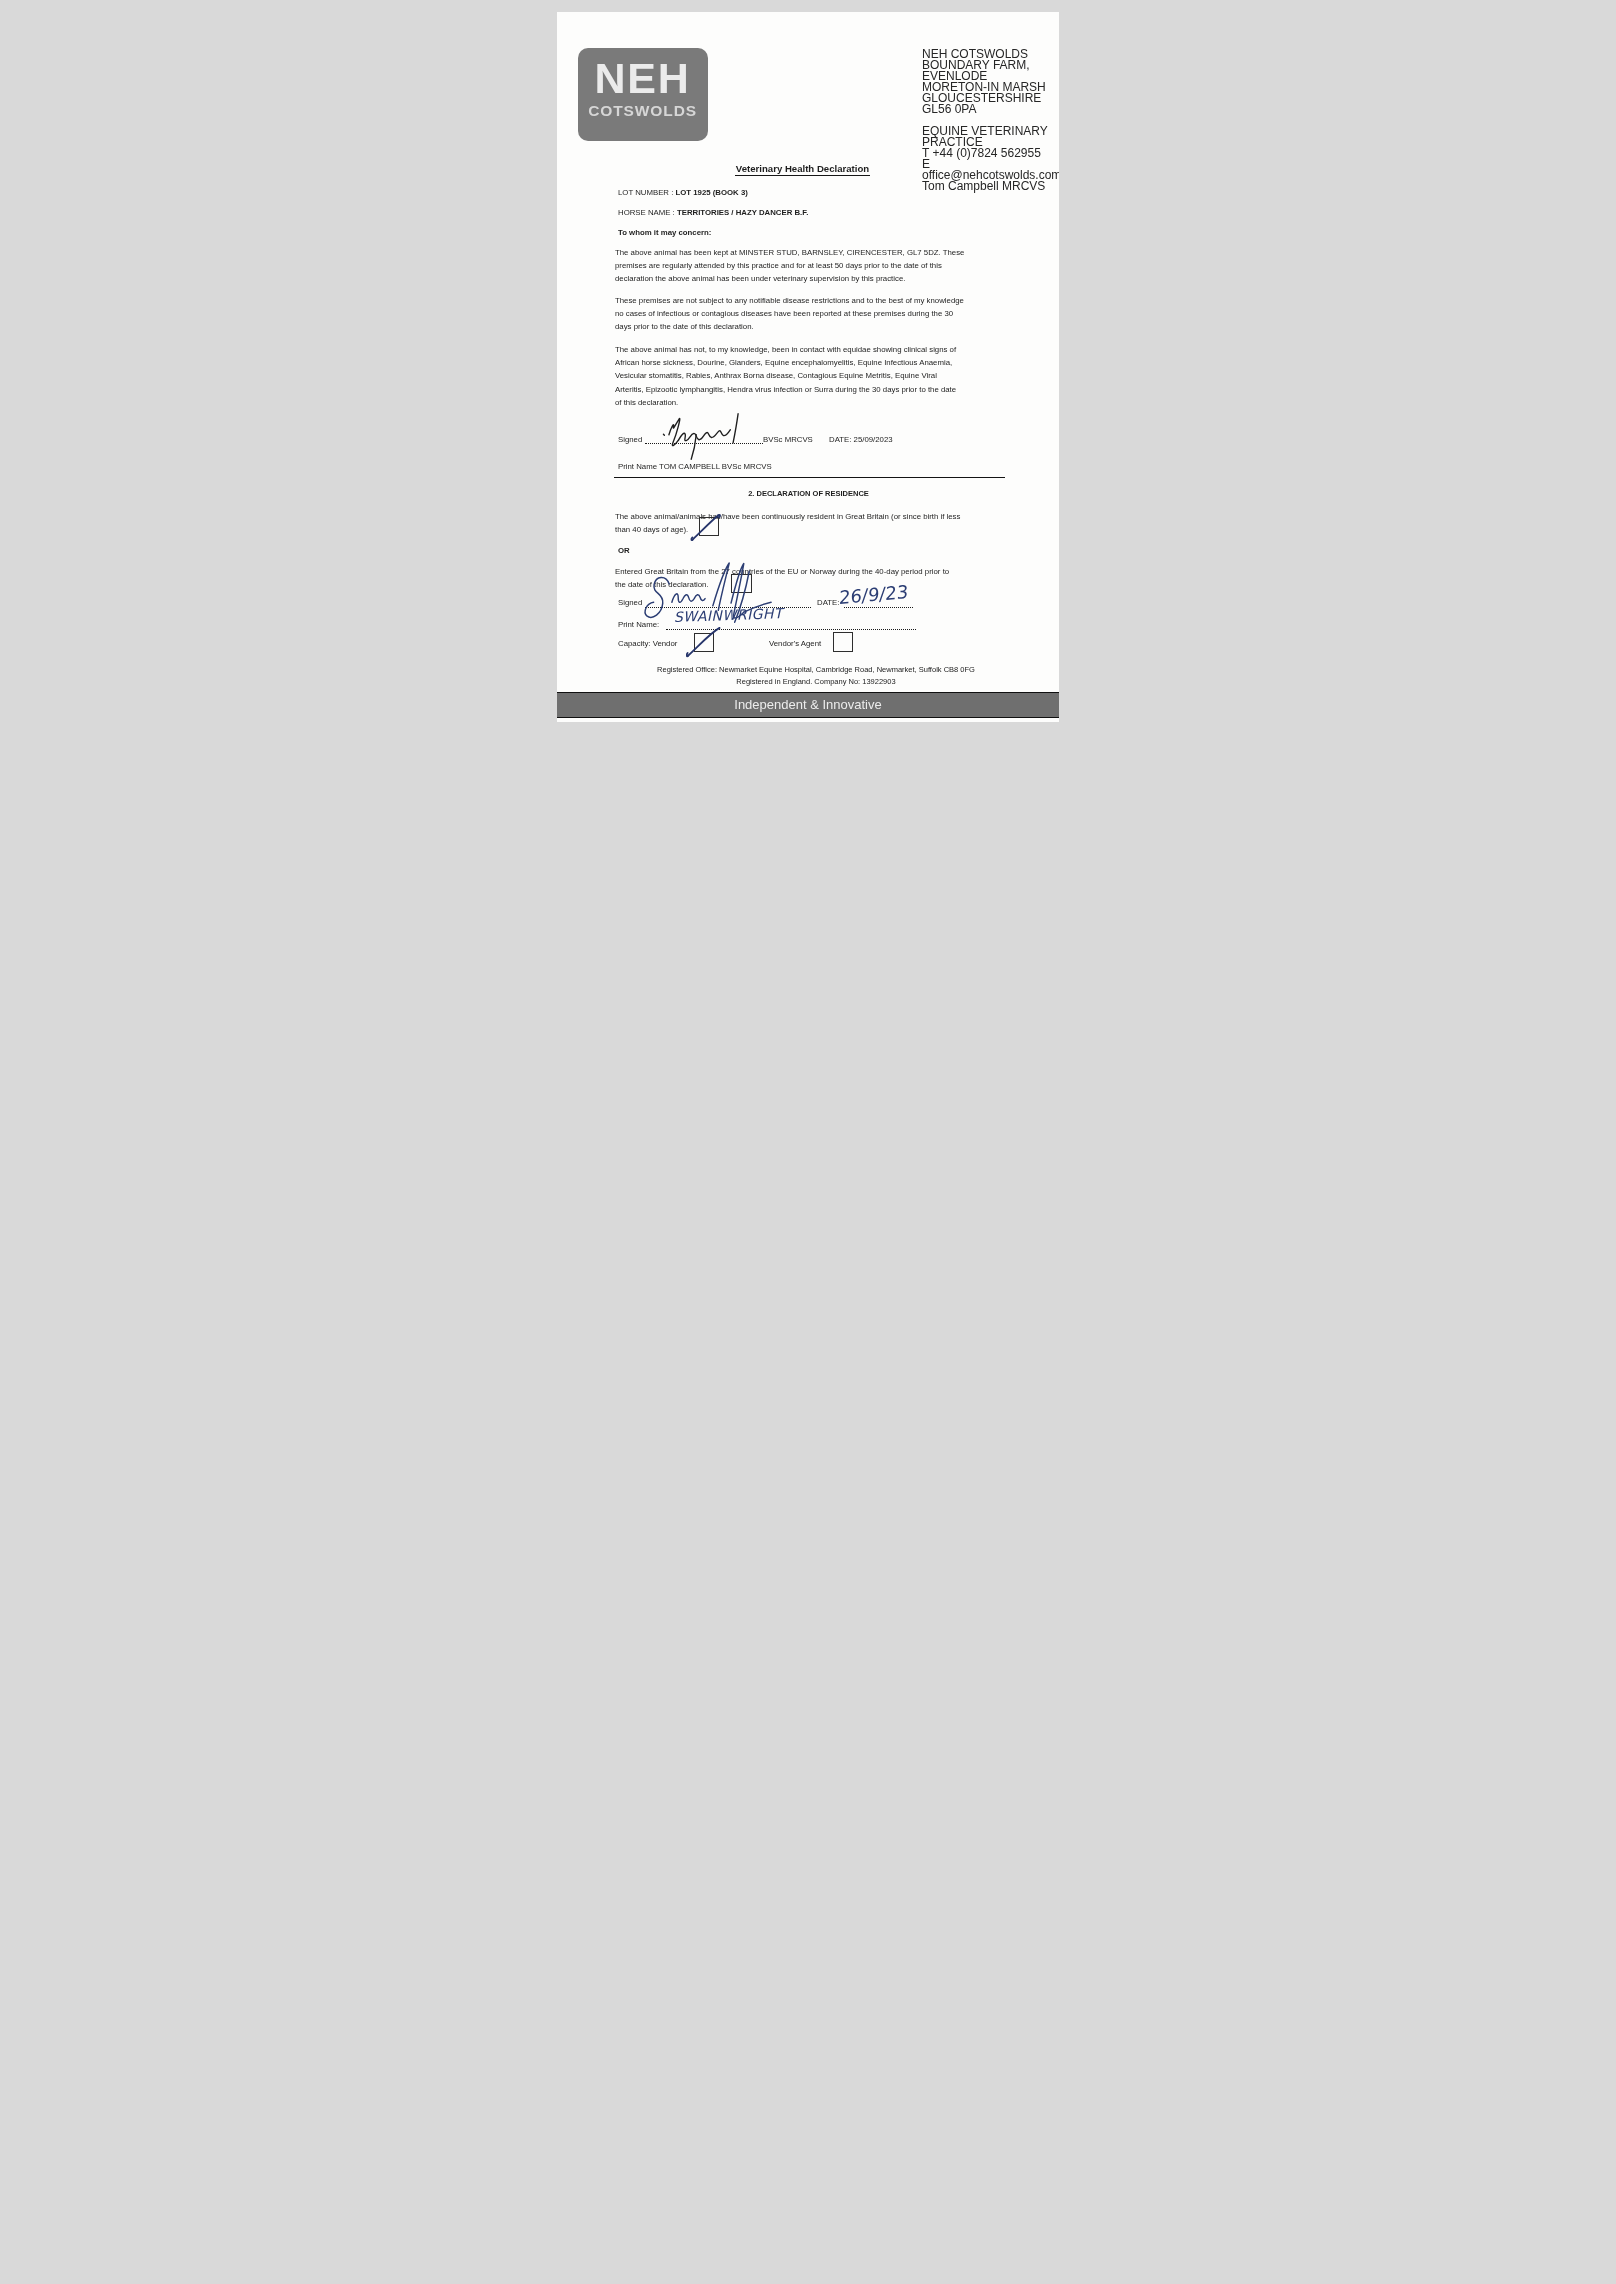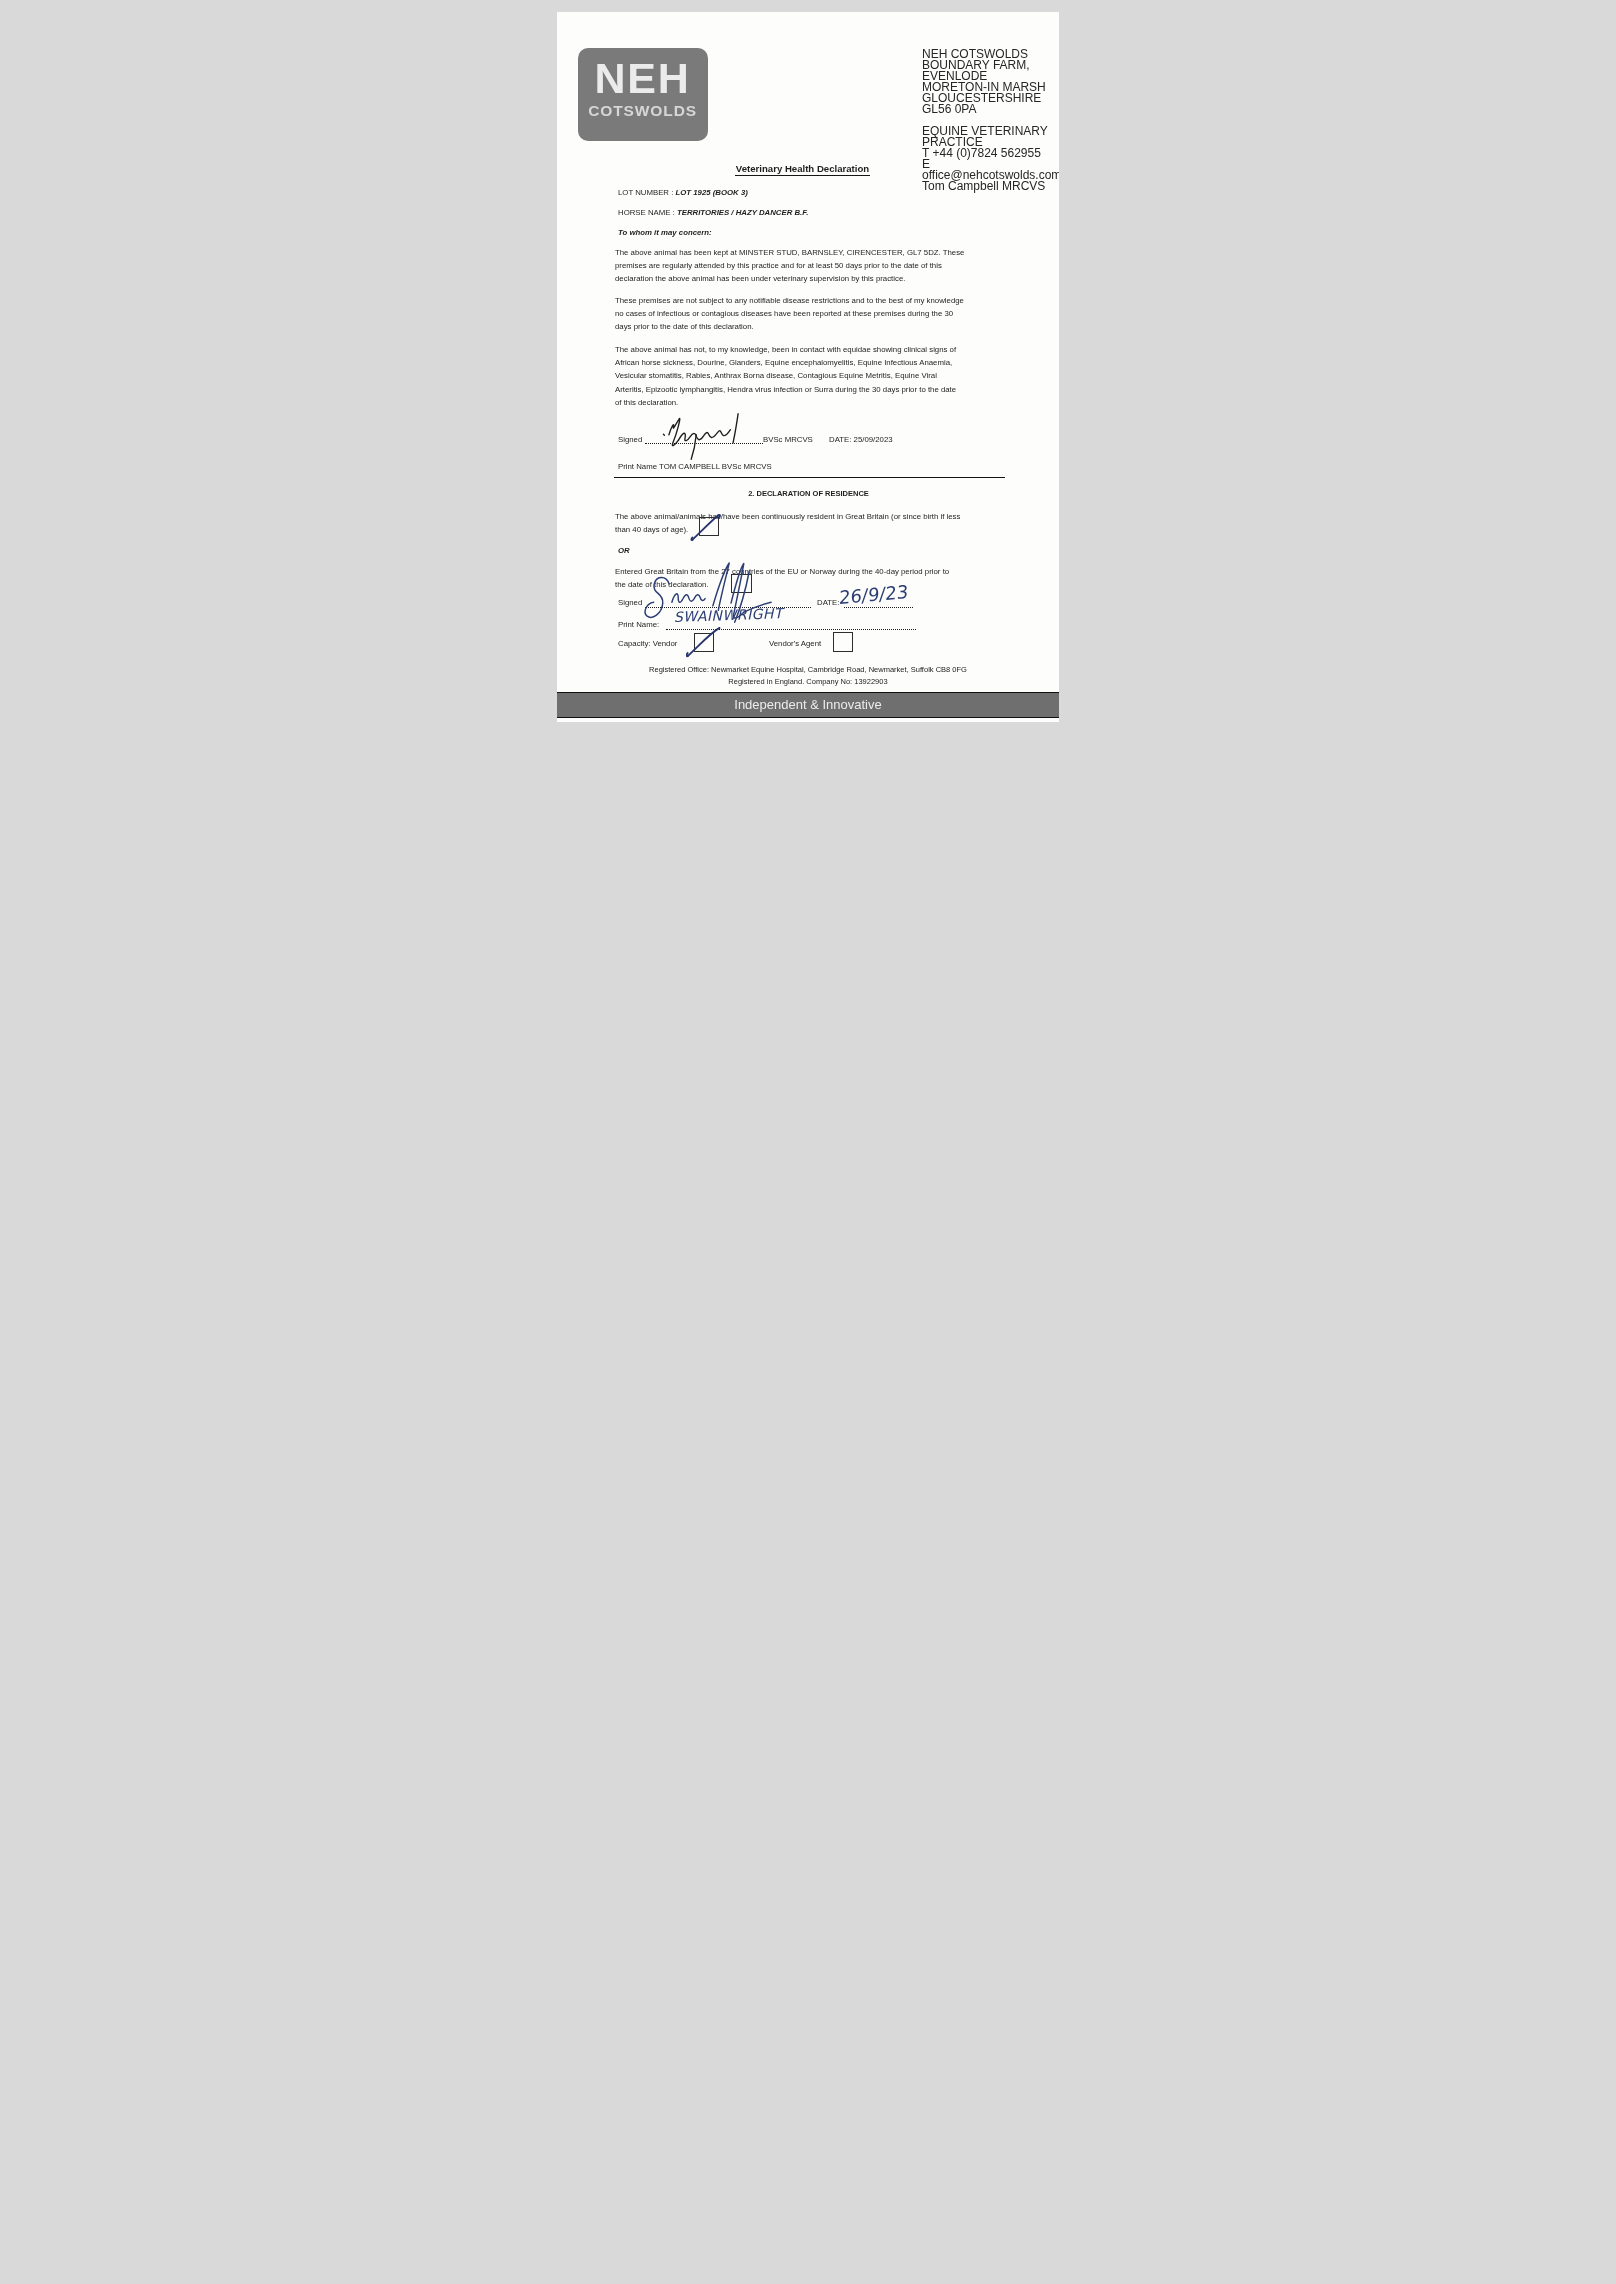--- a/index.html
+++ b/index.html
@@ -12,30 +12,30 @@
   .logo{position:absolute;left:20.6px;top:36px;width:130px;height:93px;background:#7a7a7a;border-radius:10px;text-align:center;}
   .logo-neh{margin-top:10px;font-size:43px;font-weight:bold;letter-spacing:1.8px;line-height:0.95;color:#ebebeb;}
   .logo-cots{margin-top:2.7px;font-size:15.5px;letter-spacing:0.9px;color:#d6d6d6;font-weight:600;}
   
   .address{position:absolute;left:365px;top:37px;font-size:12px;line-height:11px;color:#262626;}
   .address .blockgap{height:11px;}
   
   .title-wrap{position:absolute;left:55px;top:151px;width:381px;text-align:center;}
   .title{display:inline-block;font-size:9.6px;font-weight:bold;border-bottom:1.4px solid #161616;padding:0 0.9px 1.4px 0.9px;}
   .row{position:absolute;left:61px;font-size:7.8px;white-space:nowrap;}
-  .b{font-weight:bold;font-style:italic;}
+  .b{font-weight:bold;}
   .para{position:absolute;left:58px;width:393px;font-size:7.8px;line-height:13.2px;}
   .para span{display:block;white-space:nowrap;}
   .leader{position:absolute;border-bottom:1.4px dotted #1b1b1b;height:0;}
   .hr{position:absolute;background:#141414;}
   .center-line{position:absolute;left:61px;width:381px;text-align:center;font-size:7.5px;font-weight:bold;}
   .checkbox{position:absolute;border:1.6px solid #2e2e2e;background:transparent;}
   .ink{position:absolute;}
   .hand{position:absolute;color:#2c3e74;font-family:"DejaVu Sans", sans-serif;white-space:nowrap;}
-  .footer-line{position:absolute;left:0;width:502px;text-align:center;font-size:7.5px;color:#232323;}
+  .footer-line{position:absolute;left:0;width:502px;text-align:center;font-size:7.5px;color:#232323;padding-left:8px;}
   .bar{position:absolute;left:0;top:680px;width:502px;height:24px;background:#6f6f6f;border-top:1.4px solid #101010;border-bottom:1.4px solid #101010;text-align:center;}
   .bar-text{line-height:24px;font-size:13px;color:#ececec;}
 </style>
 </head>
 <body>
 
 <div class="page">
 
   <div class="logo">
     <div class="logo-neh">NEH</div>

